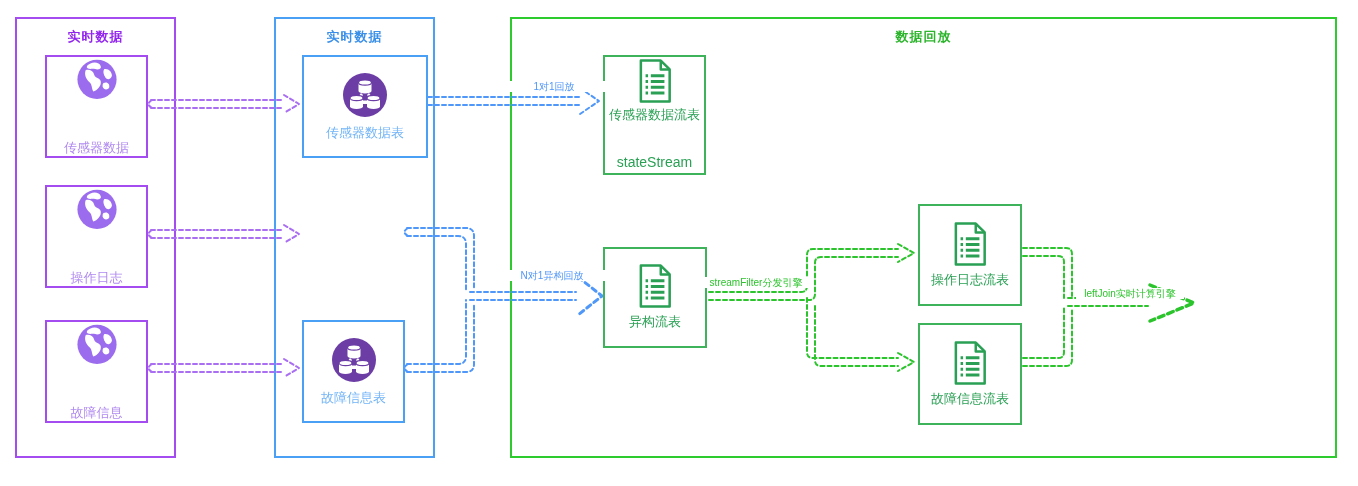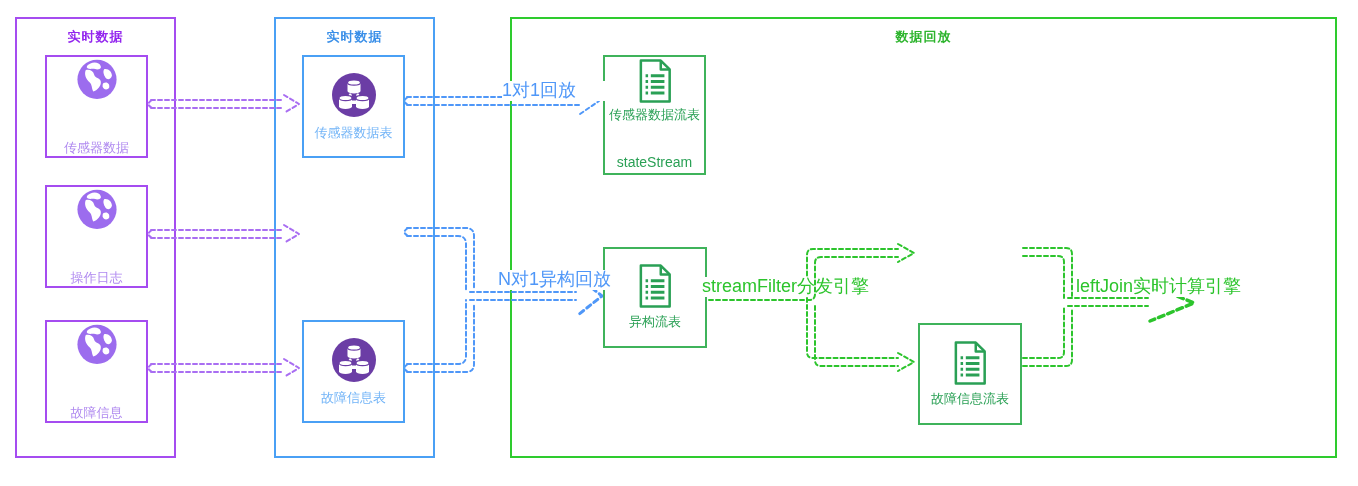--- a/index.html
+++ b/index.html
@@ -36,21 +36,21 @@
   svg.edges { position:absolute; left:0; top:0; pointer-events:none; }
   .edge path { fill:none; stroke-linecap:round; stroke-linejoin:round; }
   .edge.purple path { stroke:var(--purple-arrow); }
   .edge.blue   path { stroke:var(--blue-arrow); }
   .edge.green  path { stroke:var(--green-arrow); }
   .dash  { stroke-width:2;   stroke-dasharray:4 3; }
   .dash3 { stroke-width:3;   stroke-dasharray:5 4; }
   .dash35{ stroke-width:3.5; stroke-dasharray:6 4; }
 
   .elabel {
-    position:absolute; font-size:18px; text-align:left; background:#ffffff;
+    position:absolute; font-size:10px; text-align:center; background:#ffffff;
     line-height:1.1; white-space:nowrap;
   }
   .elabel.blue  { color:var(--blue-arrow); }
   .elabel.green { color:var(--green-arrow); }
 </style>
 </head>
 <body>
 
 <svg width="0" height="0" style="position:absolute">
   <defs>
@@ -151,21 +151,21 @@
       </svg>
     <div class="nlabel purple">操作日志</div>
   </div>
   <div class="node purple gap10" style="left:45px;top:320px;width:103px;height:103px">
     <svg width="46" height="46" viewBox="0 0 48 48">
         <use href="#globe"></use>
       </svg>
     <div class="nlabel purple">故障信息</div>
   </div>
 
-  <div class="node blue gap6" style="left:302px;top:55px;width:103px;height:103px">
+  <div class="node blue gap6" style="left:302px;top:55px;width:126px;height:103px">
     <svg width="48" height="48" viewBox="0 0 48 48">
         <use href="#dbcluster"></use>
       </svg>
     <div class="nlabel blue">传感器数据表</div>
   </div>
   <div class="node blue gap6" style="left:302px;top:320px;width:103px;height:103px">
     <svg width="48" height="48" viewBox="0 0 48 48">
         <use href="#dbcluster"></use>
       </svg>
     <div class="nlabel blue">故障信息表</div>
@@ -179,25 +179,31 @@
       <div class="nlabel green">传感器数据流表</div>
       <div class="nsub green">stateStream</div>
     </div>
   </div>
   <div class="node green gap6" style="left:603px;top:247px;width:104px;height:101px">
     <svg width="36" height="44" viewBox="0 0 34 42">
         <use href="#doc"></use>
       </svg>
     <div class="nlabel green">异构流表</div>
   </div>
+  <div class="node green gap6" style="left:918px;top:204px;width:104px;height:102px">
+    <svg width="36" height="44" viewBox="0 0 34 42">
+        <use href="#doc"></use>
+      </svg>
+    <div class="nlabel green">操作日志流表</div>
+  </div>
   <div class="node green gap6" style="left:918px;top:323px;width:104px;height:102px">
     <svg width="36" height="44" viewBox="0 0 34 42">
         <use href="#doc"></use>
       </svg>
     <div class="nlabel green">故障信息流表</div>
   </div>
 
   <div class="elabel blue" style="left:502px;top:81px;width:104px">1对1回放</div>
   <div class="elabel blue" style="left:498px;top:270px;width:108px">N对1异构回放</div>
   <div class="elabel green" style="left:702px;top:277px;width:108px">streamFilter分发引擎</div>
-  <div class="elabel green" style="left:1076px;top:277px;width:108px">leftJoin实时计算引擎</div>
+  <div class="elabel green" style="left:1076px;top:288px;width:108px">leftJoin实时计算引擎</div>
 
 </div>
 
 </body></html>

